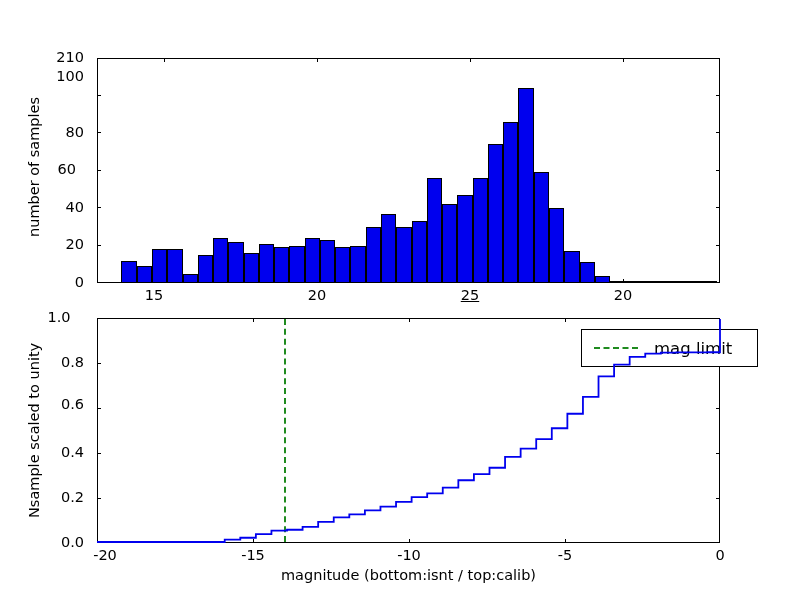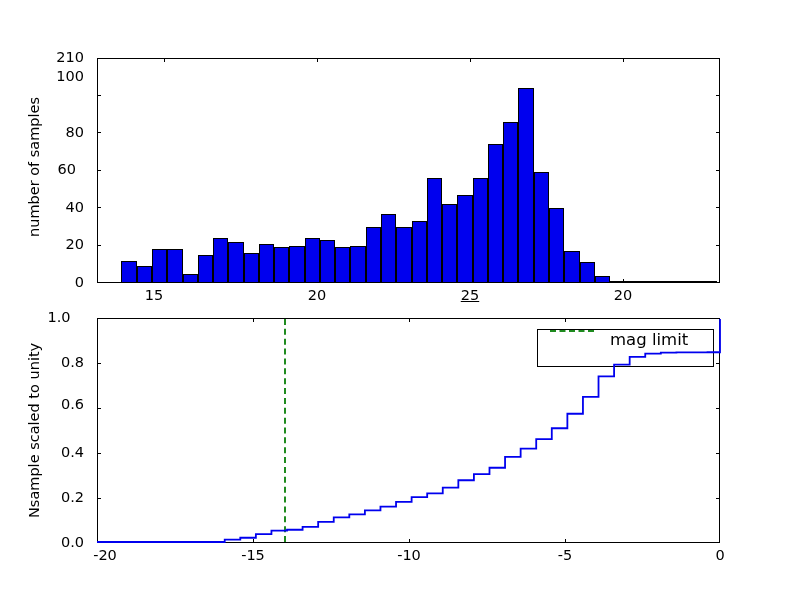--- a/index.html
+++ b/index.html
@@ -75,20 +75,22 @@
     box-sizing: border-box;
     background: #0000ee;
     border: 1.1px solid #000000;
   }
   .legend-box {
     position: absolute;
     box-sizing: border-box;
     background: #ffffff;
     border: 1.2px solid #000000;
     display: flex;
+    align-items: center;
+    margin-left: 44px;
   }
   .legend-swatch {
     width: 44px;
     height: 0;
     border-top: 2.2px dashed #1f8b1f;
     margin-left: 12px;
     margin-right: 16px;
   }
   .legend-text {
     font-size: 16.5px;
@@ -193,20 +195,21 @@
       <div class="hist-bar" style="left: 655.868px; width: 15.2696px; top: 281.125px; height: 2px;"></div>
       <div class="hist-bar" style="left: 671.137px; width: 15.2696px; top: 281.125px; height: 2px;"></div>
       <div class="hist-bar" style="left: 686.407px; width: 15.2696px; top: 281px; height: 2px;"></div>
       <div class="hist-bar" style="left: 701.676px; width: 15.2696px; top: 281.125px; height: 2px;"></div>
     </div>
 
   <div class="axes-frame" style="left:97px; top:318px; width:623px; height:225px;"></div>
 
   <div class="axis-label rot" style="left:26px; top:518px;">Nsample scaled to unity</div>
 
+  <div class="axis-label" style="left:97px; top:567px; width:623px; text-align:center;">magnitude (bottom:isnt / top:calib)</div>
 
   <div class="tick-label ytick-label" style="left:34px; top:534px; width:50px;">0.0</div>
   <div class="tick-label ytick-label" style="left:34px; top:489px; width:50px;">0.2</div>
   <div class="tick-label ytick-label" style="left:34px; top:444px; width:50px;">0.4</div>
   <div class="tick-label ytick-label" style="left:34px; top:396px; width:50px;">0.6</div>
   <div class="tick-label ytick-label" style="left:34px; top:354px; width:50px;">0.8</div>
   <div class="tick-label ytick-label" style="left:34px; top:309px; width:50px;text-align:center;">1.0</div>
 
   <div class="tick-mark tick-y" style="left:97px; top:498px;"></div>
   <div class="tick-mark tick-y" style="left:97px; top:453px;"></div>

